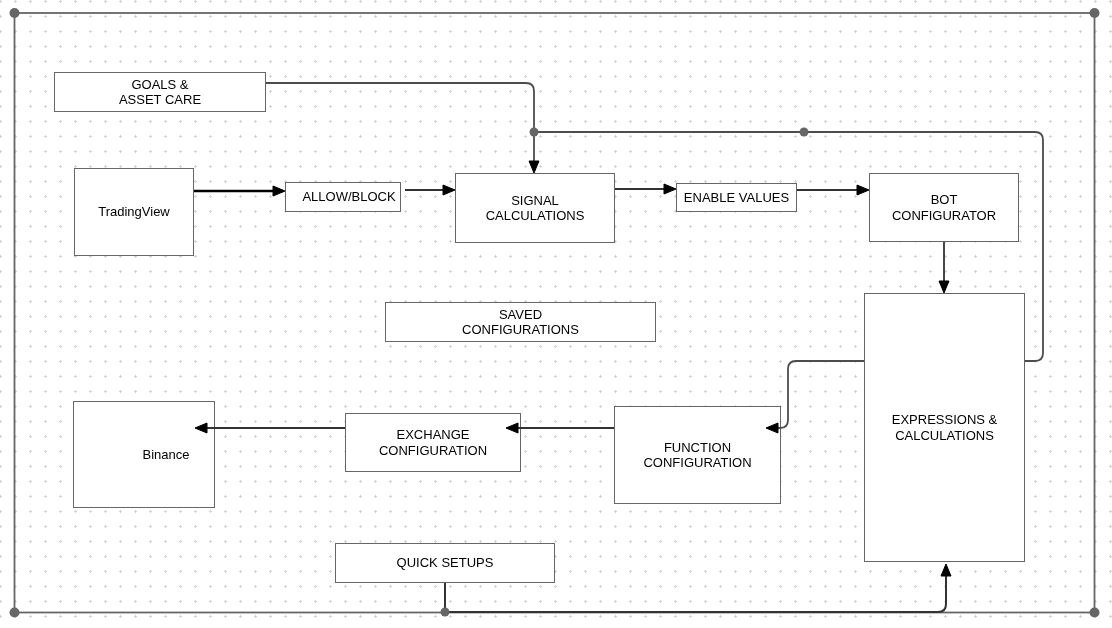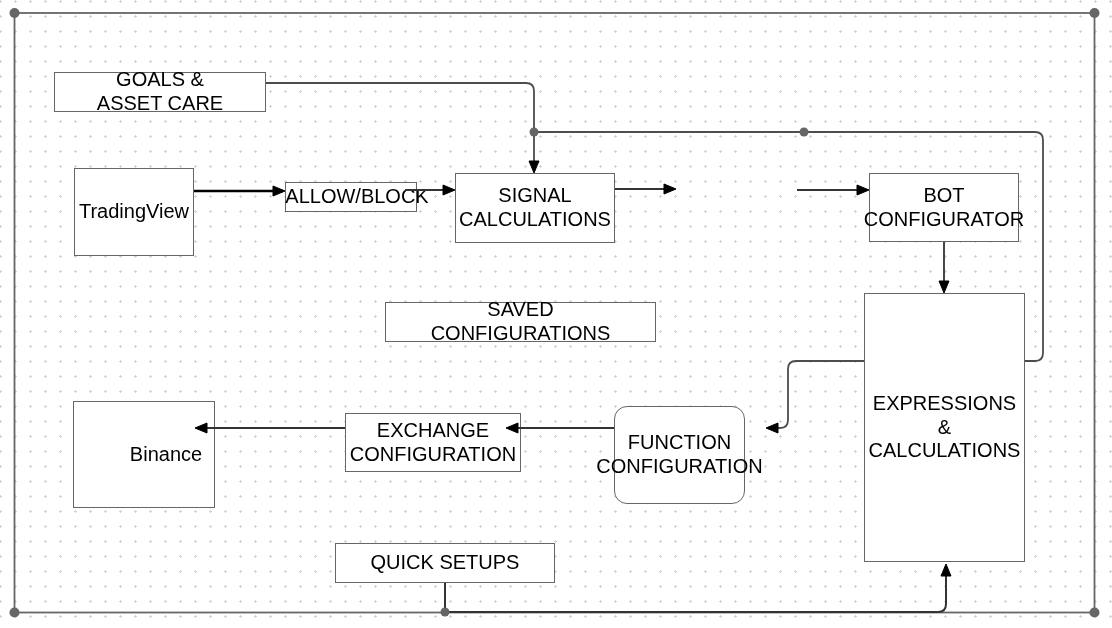--- a/index.html
+++ b/index.html
@@ -25,21 +25,21 @@
     background: #ffffff;
     border: 1.6px solid #666666;
     display: flex;
     align-items: center;
     justify-content: center;
     text-align: center;
     z-index: 2;
   }
   .node .label {
     white-space: pre-line;
-    font-size: 20px;
+    font-size: 13px;
     line-height: 1.18;
     color: #000000;
     padding: 0 2px;
   }
   #edge-layer {
     position: absolute;
     left: 0;
     top: 0;
     z-index: 3;
     pointer-events: none;
@@ -51,40 +51,43 @@
 
 <div id="canvas">
 
   <div class="node" style="left:54px;  top:72px;  width:212px; height:40px;">
       <span class="label">GOALS &amp;
 ASSET CARE</span>
     </div>
   <div class="node" style="left:74px;  top:168px; width:120px; height:88px;">
       <span class="label">TradingView</span>
     </div>
-  <div class="node" style="left:285px; top:182px; width:132px; height:30px;padding-left:12px;">
+  <div class="node" style="left:285px; top:182px; width:116px; height:30px;padding-left:12px;">
       <span class="label">ALLOW/BLOCK</span>
     </div>
   <div class="node" style="left:455px; top:173px; width:160px; height:70px;">
       <span class="label">SIGNAL
 CALCULATIONS</span>
+    </div>
+  <div class="node" style="left:676px; top:183px; width:121px; height:29px;">
+      <span class="label">ENABLE VALUES</span>
     </div>
   <div class="node" style="left:869px; top:173px; width:150px; height:69px;">
       <span class="label">BOT
 CONFIGURATOR</span>
     </div>
   <div class="node" style="left:385px; top:302px; width:271px; height:40px;">
       <span class="label">SAVED
 CONFIGURATIONS</span>
     </div>
   <div class="node" style="left:864px; top:293px; width:161px; height:269px;">
       <span class="label">EXPRESSIONS &amp;
 CALCULATIONS</span>
     </div>
-  <div class="node" style="left:614px; top:406px; width:131px; height:98px;border-radius:13px;">
+  <div class="node" style="left:614px; top:406px; width:167px; height:98px;">
       <span class="label">FUNCTION
 CONFIGURATION</span>
     </div>
   <div class="node" style="left:345px; top:413px; width:176px; height:59px;">
       <span class="label">EXCHANGE
 CONFIGURATION</span>
     </div>
   <div class="node" style="left:73px;  top:401px; width:142px; height:107px;padding-left:44px;">
       <span class="label">Binance</span>
     </div>

